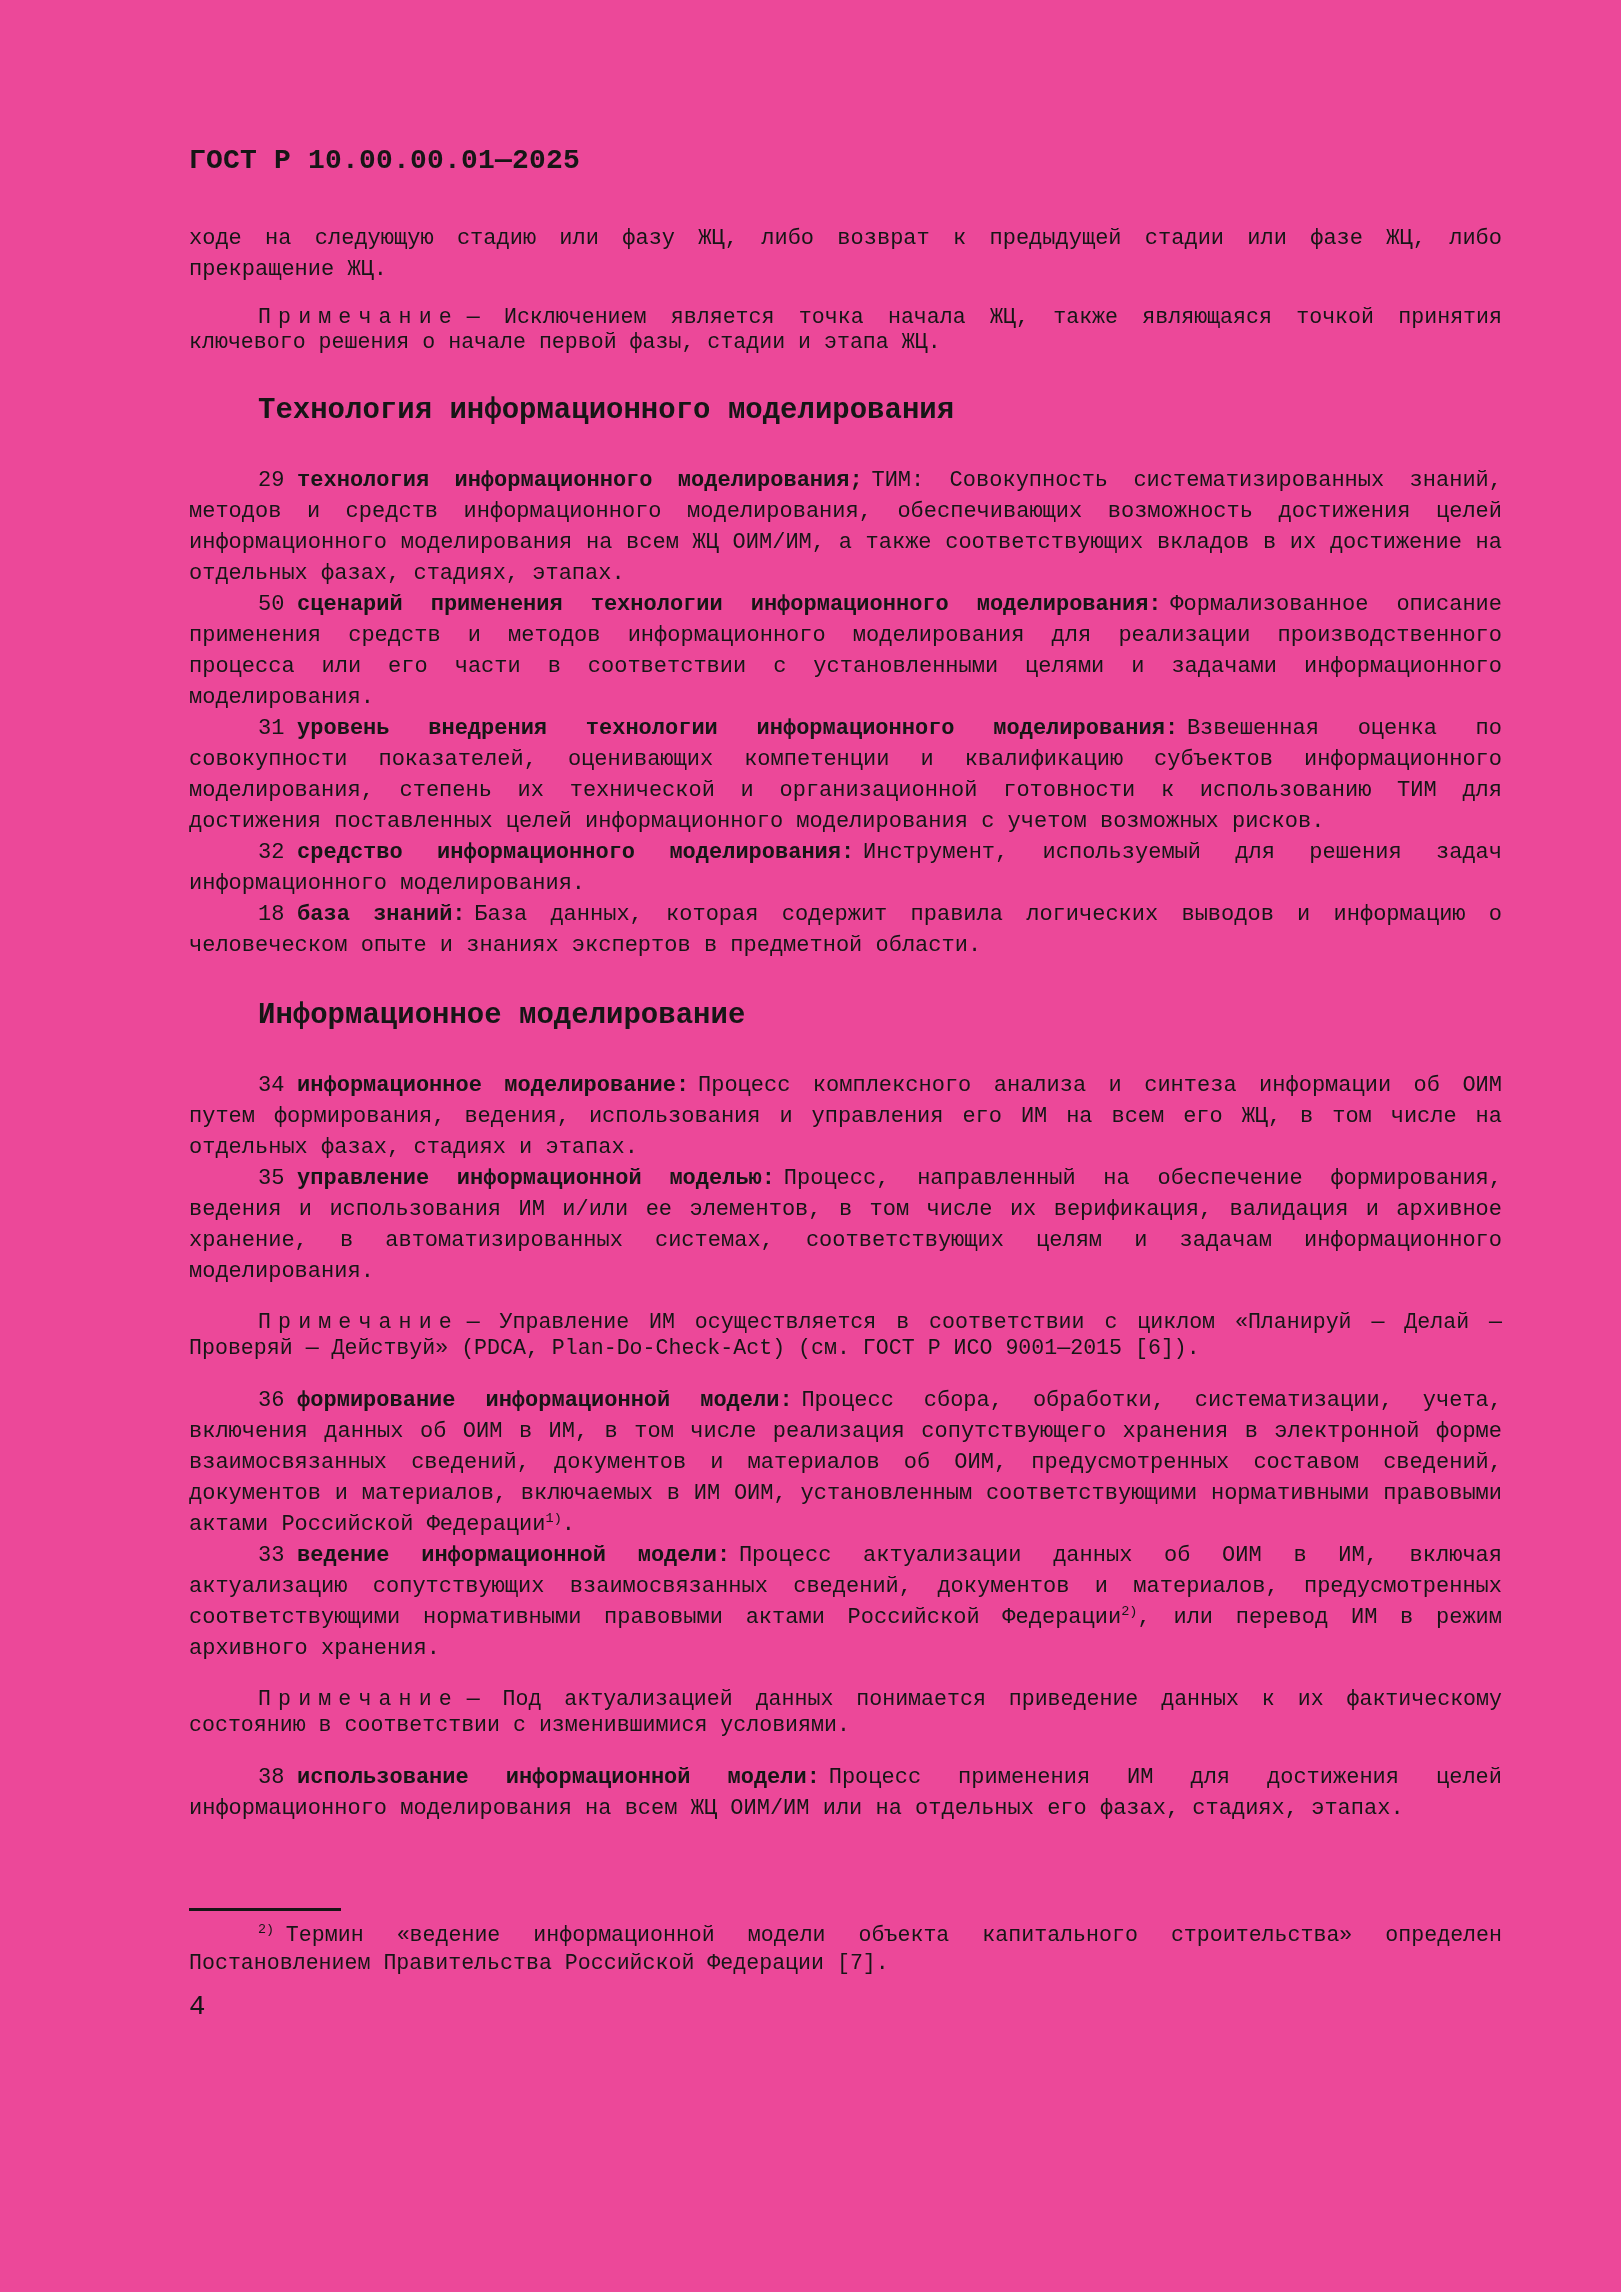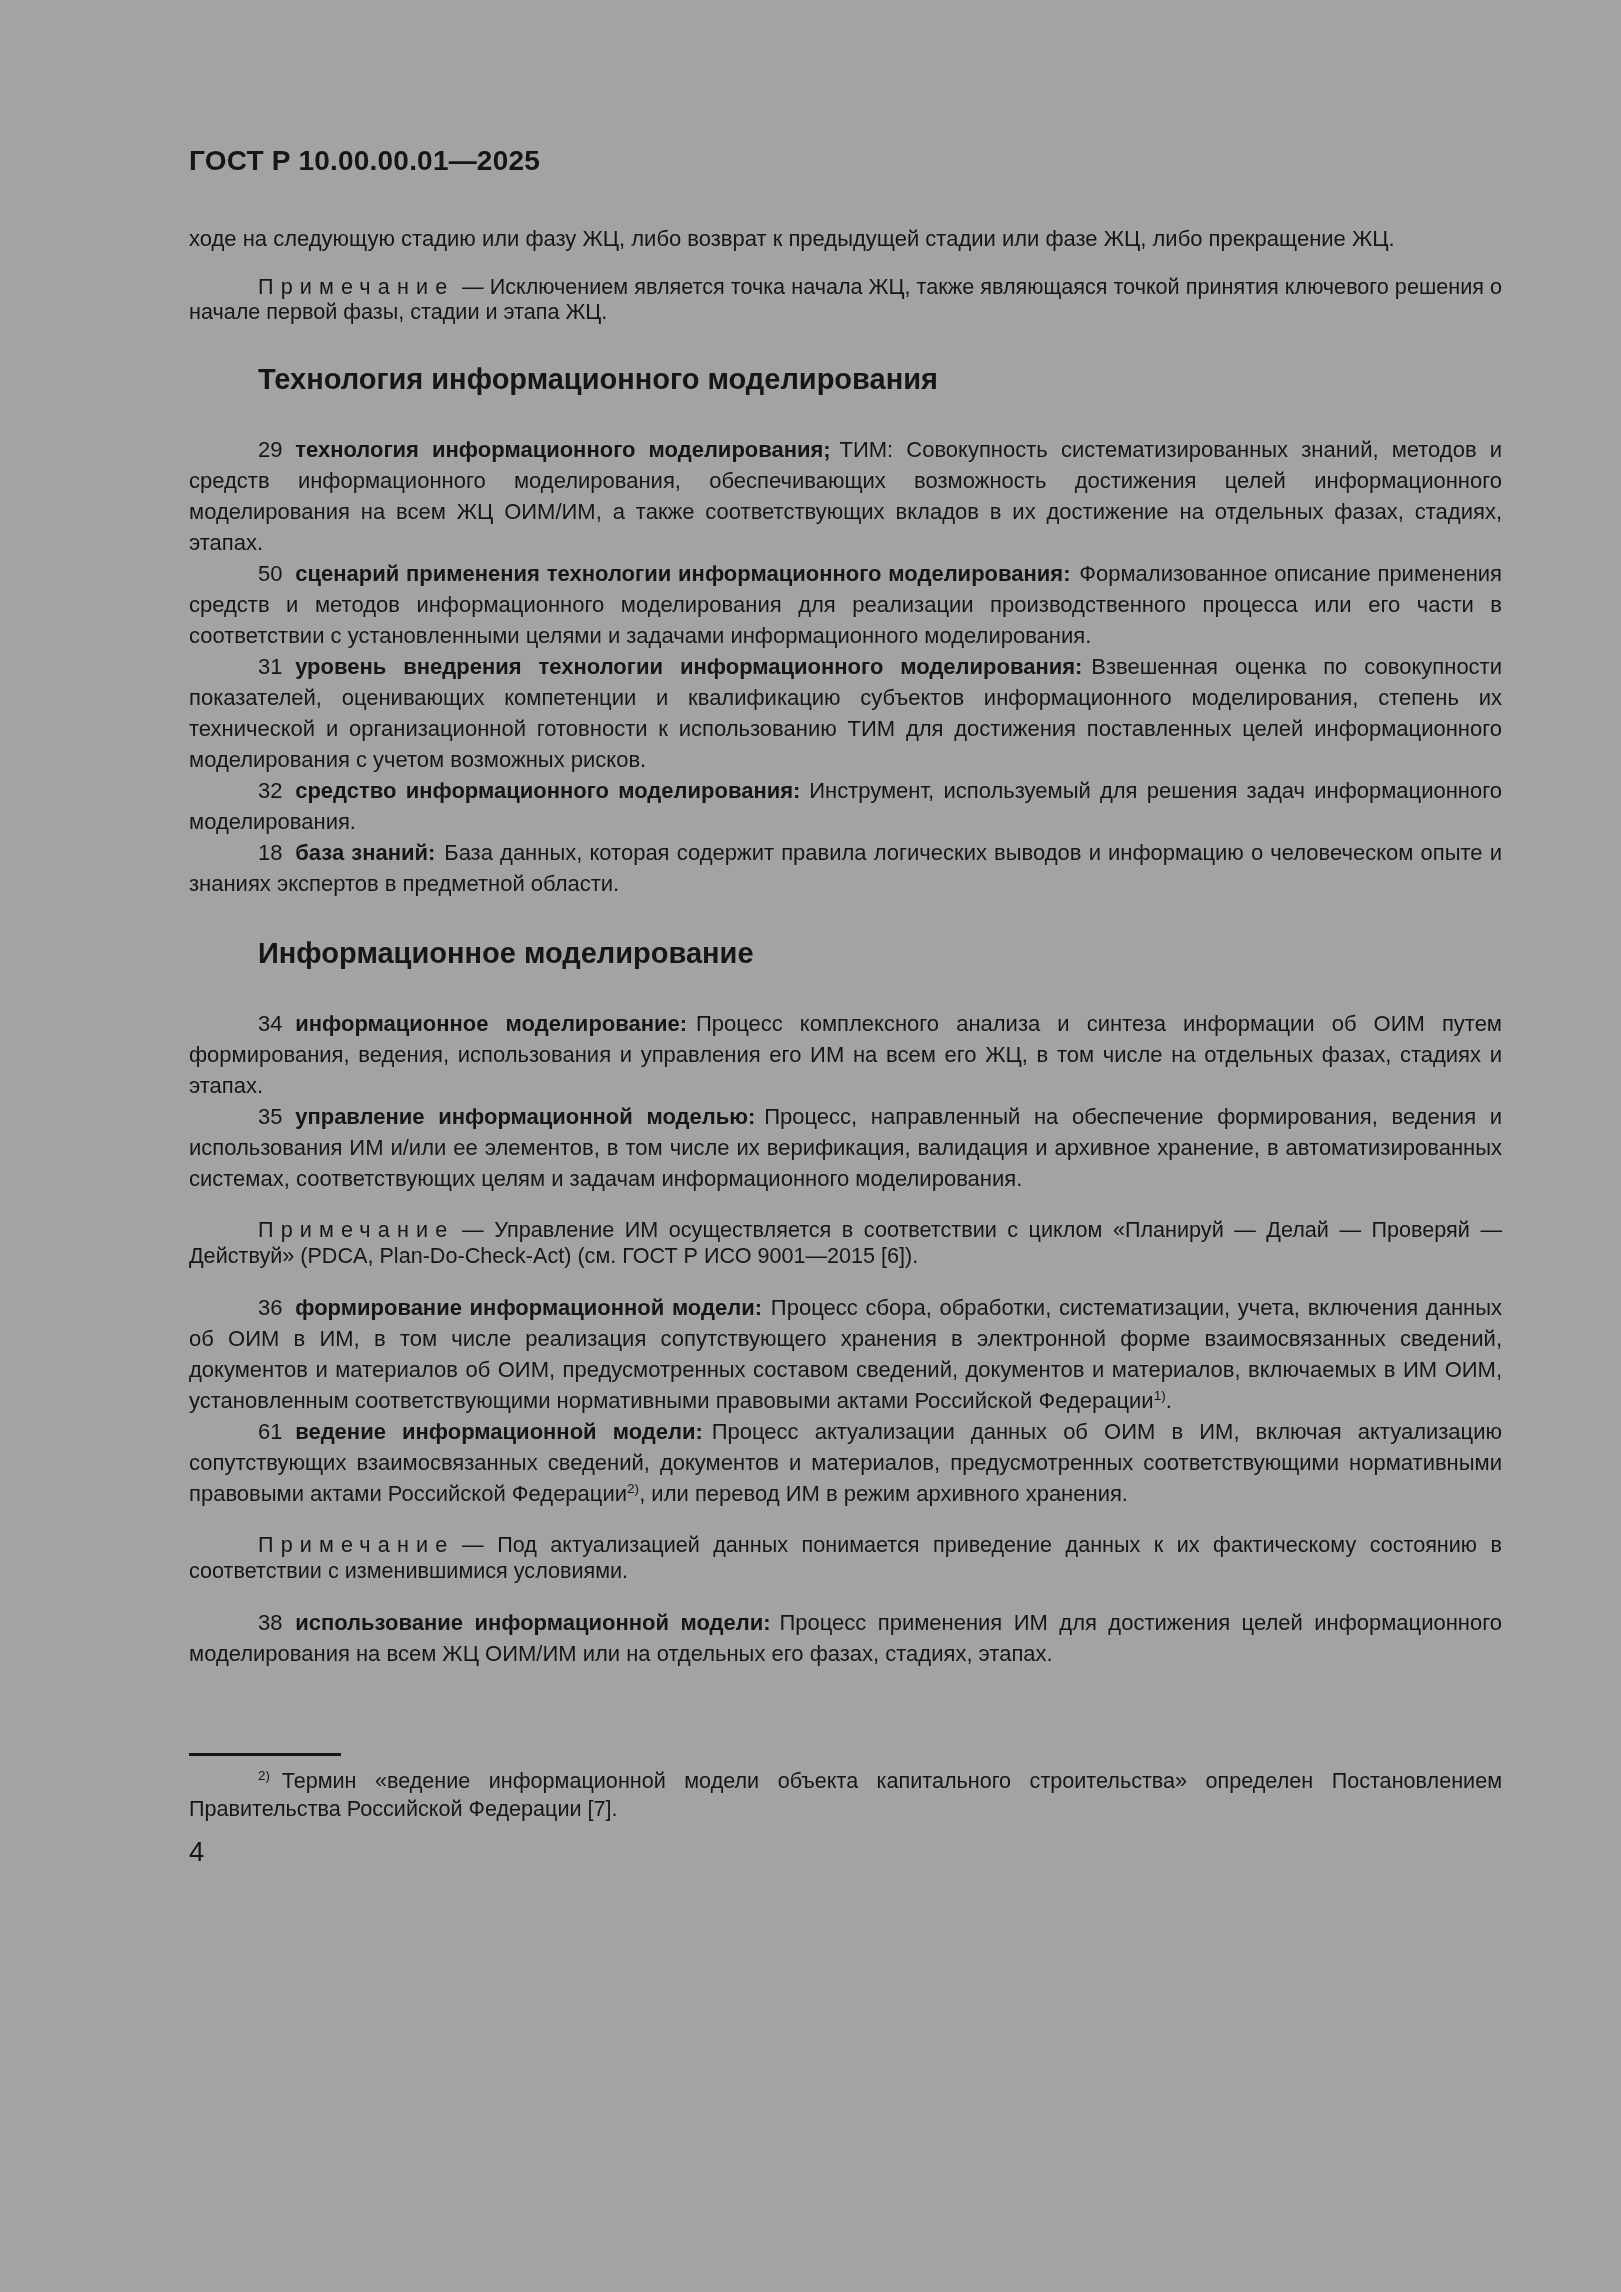--- a/index.html
+++ b/index.html
@@ -2,23 +2,23 @@
 <html lang="ru"><head>
 <meta charset="utf-8">
 <style>
   html, body { margin: 0; padding: 0; background: #ffffff; }
   .page {
     position: relative;
     width: 1621px;
     height: 2293px;
     box-sizing: border-box;
     padding: 145px 119px 0 189px;
-    background: #a3a3a3;
+    background: #ec4899;
     color: #161616;
-    font-family: Liberation Sans, sans-serif;
+    font-family: Liberation Mono, monospace;
   }
   .doc-header {
     font-size: 28px;
     font-weight: bold;
     line-height: 31px;
     letter-spacing: 0.2px;
   }
   .para {
     font-size: 22px;
     line-height: 31px;
@@ -120,21 +120,21 @@
 
   <div class="note tight-top">
     <span class="note-label">Примечание</span><span>— Управление ИМ осуществляется в соответствии с циклом «Планируй — Делай — Проверяй — Действуй» (PDCA, Plan-Do-Check-Act) (см. ГОСТ Р ИСО 9001—2015 [6]).</span>
   </div>
 
   <p class="para indent tight-top">
     <span class="t-num">36</span><span class="t-term">формирование информационной модели:</span><span>Процесс сбора, обработки, систематизации, учета, включения данных об ОИМ в ИМ, в том числе реализация сопутствующего хранения в электронной форме взаимосвязанных сведений, документов и материалов об ОИМ, предусмотренных составом сведений, документов и материалов, включаемых в ИМ ОИМ, установленным соответствующими нормативными правовыми актами Российской Федерации</span><sup class="ref">1)</sup><span>.</span>
   </p>
 
   <p class="para indent">
-    <span class="t-num">61</span><span class="t-term">ведение информационной модели:</span><span>Процесс актуализации данных об ОИМ в ИМ, включая актуализацию сопутствующих взаимосвязанных сведений, документов и материалов, предусмотренных соответствующими нормативными правовыми актами Российской Федерации</span><sup class="ref">2)</sup><span>, или перевод ИМ в режим архивного хранения.</span>
+    <span class="t-num">33</span><span class="t-term">ведение информационной модели:</span><span>Процесс актуализации данных об ОИМ в ИМ, включая актуализацию сопутствующих взаимосвязанных сведений, документов и материалов, предусмотренных соответствующими нормативными правовыми актами Российской Федерации</span><sup class="ref">2)</sup><span>, или перевод ИМ в режим архивного хранения.</span>
   </p>
 
   <div class="note tight-top">
     <span class="note-label">Примечание</span><span>— Под актуализацией данных понимается приведение данных к их фактическому состоянию в соответствии с изменившимися условиями.</span>
   </div>
 
   <p class="para indent tight-top">
     <span class="t-num">38</span><span class="t-term">использование информационной модели:</span><span>Процесс применения ИМ для достижения целей информационного моделирования на всем ЖЦ ОИМ/ИМ или на отдельных его фазах, стадиях, этапах.</span>
   </p>
 

